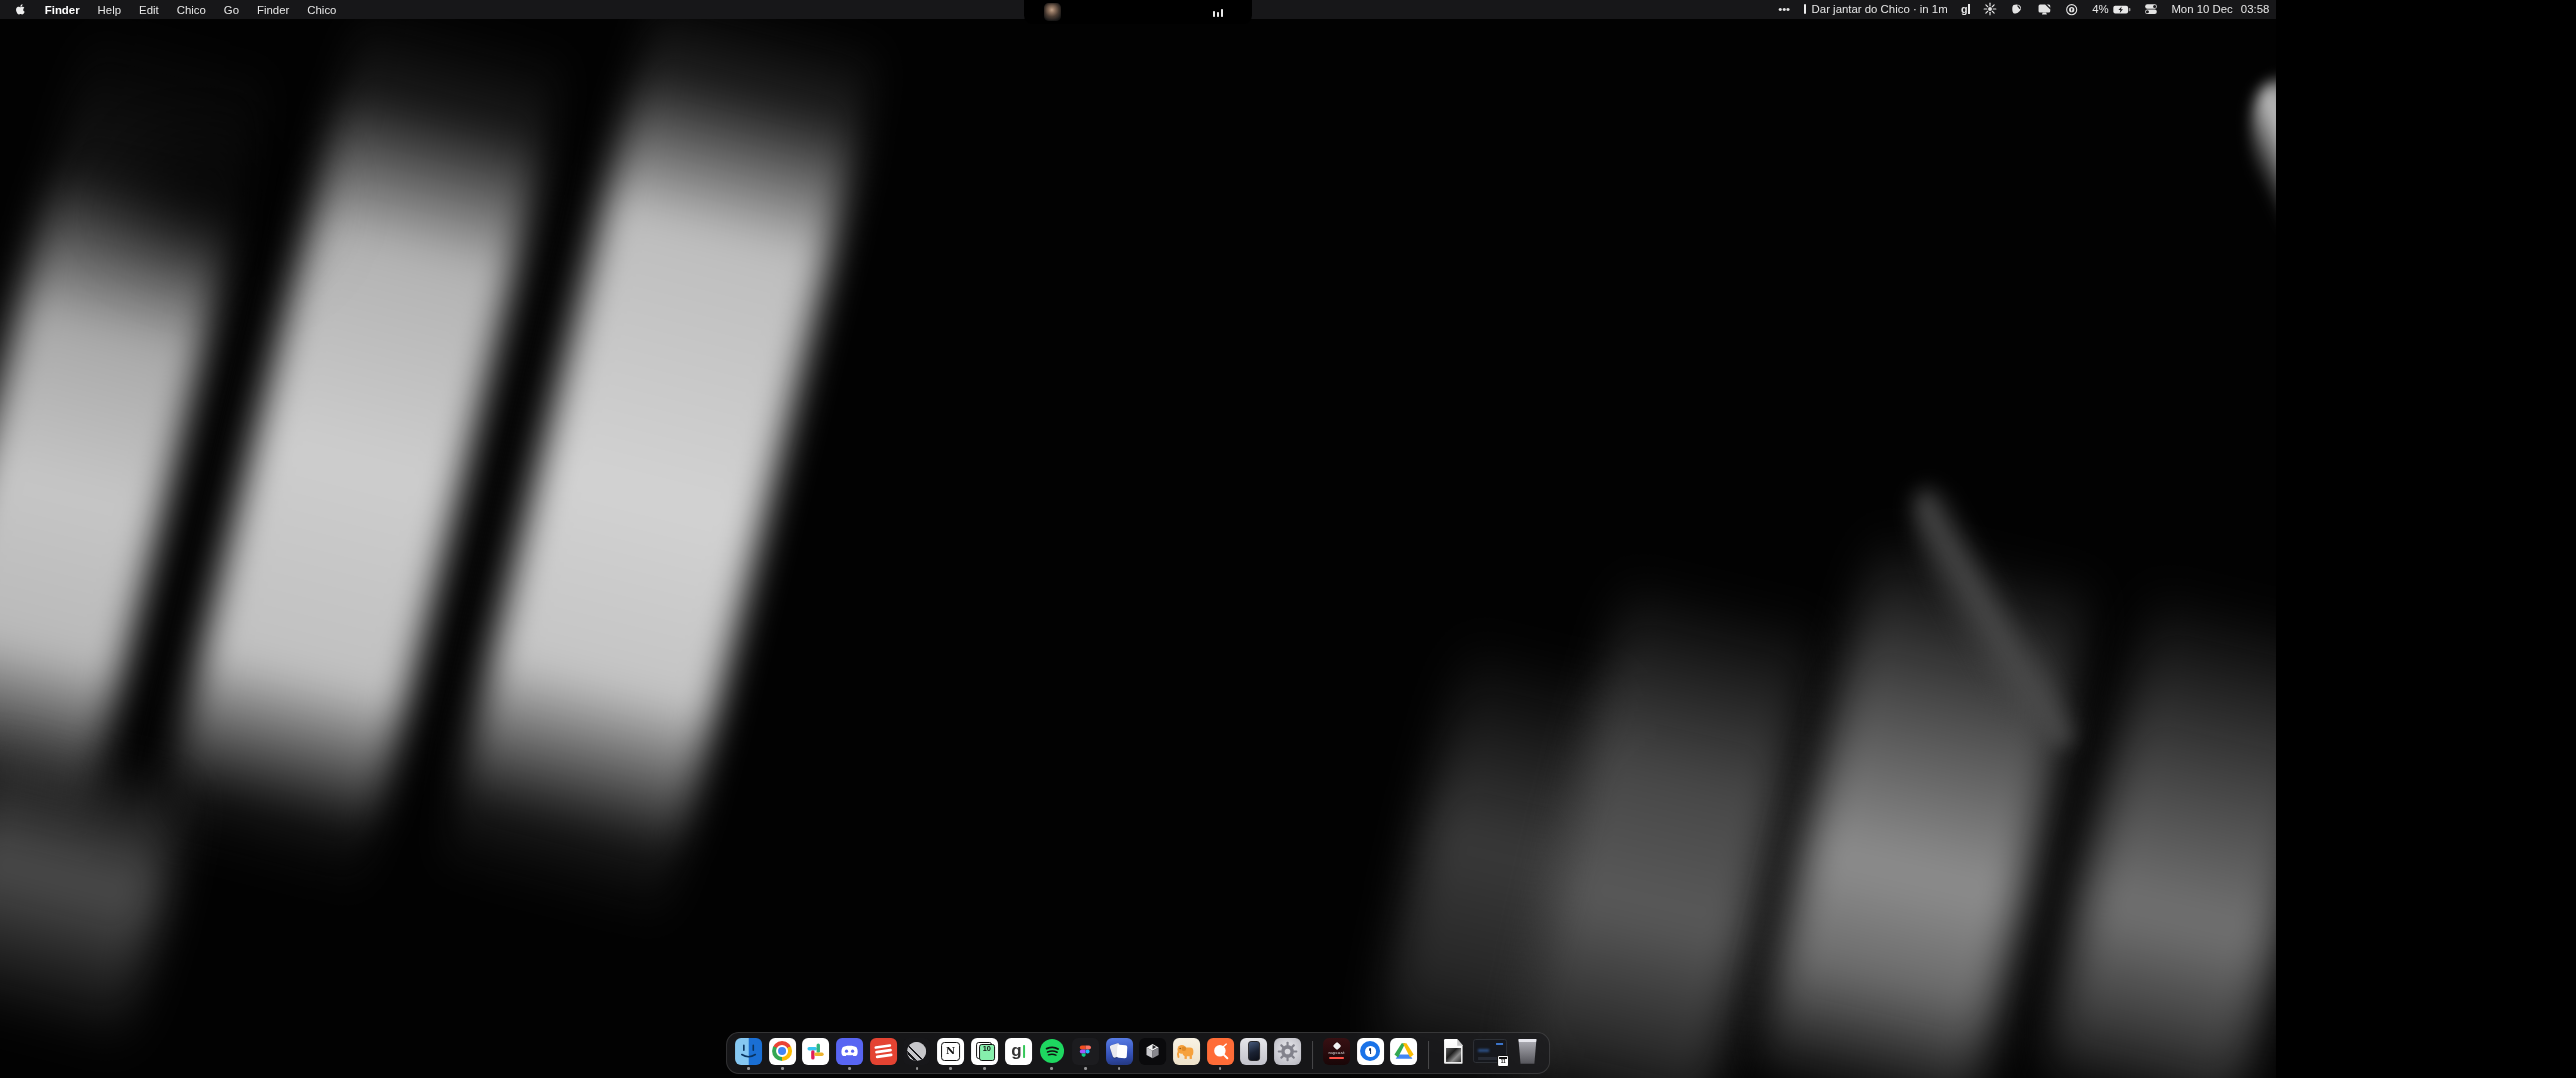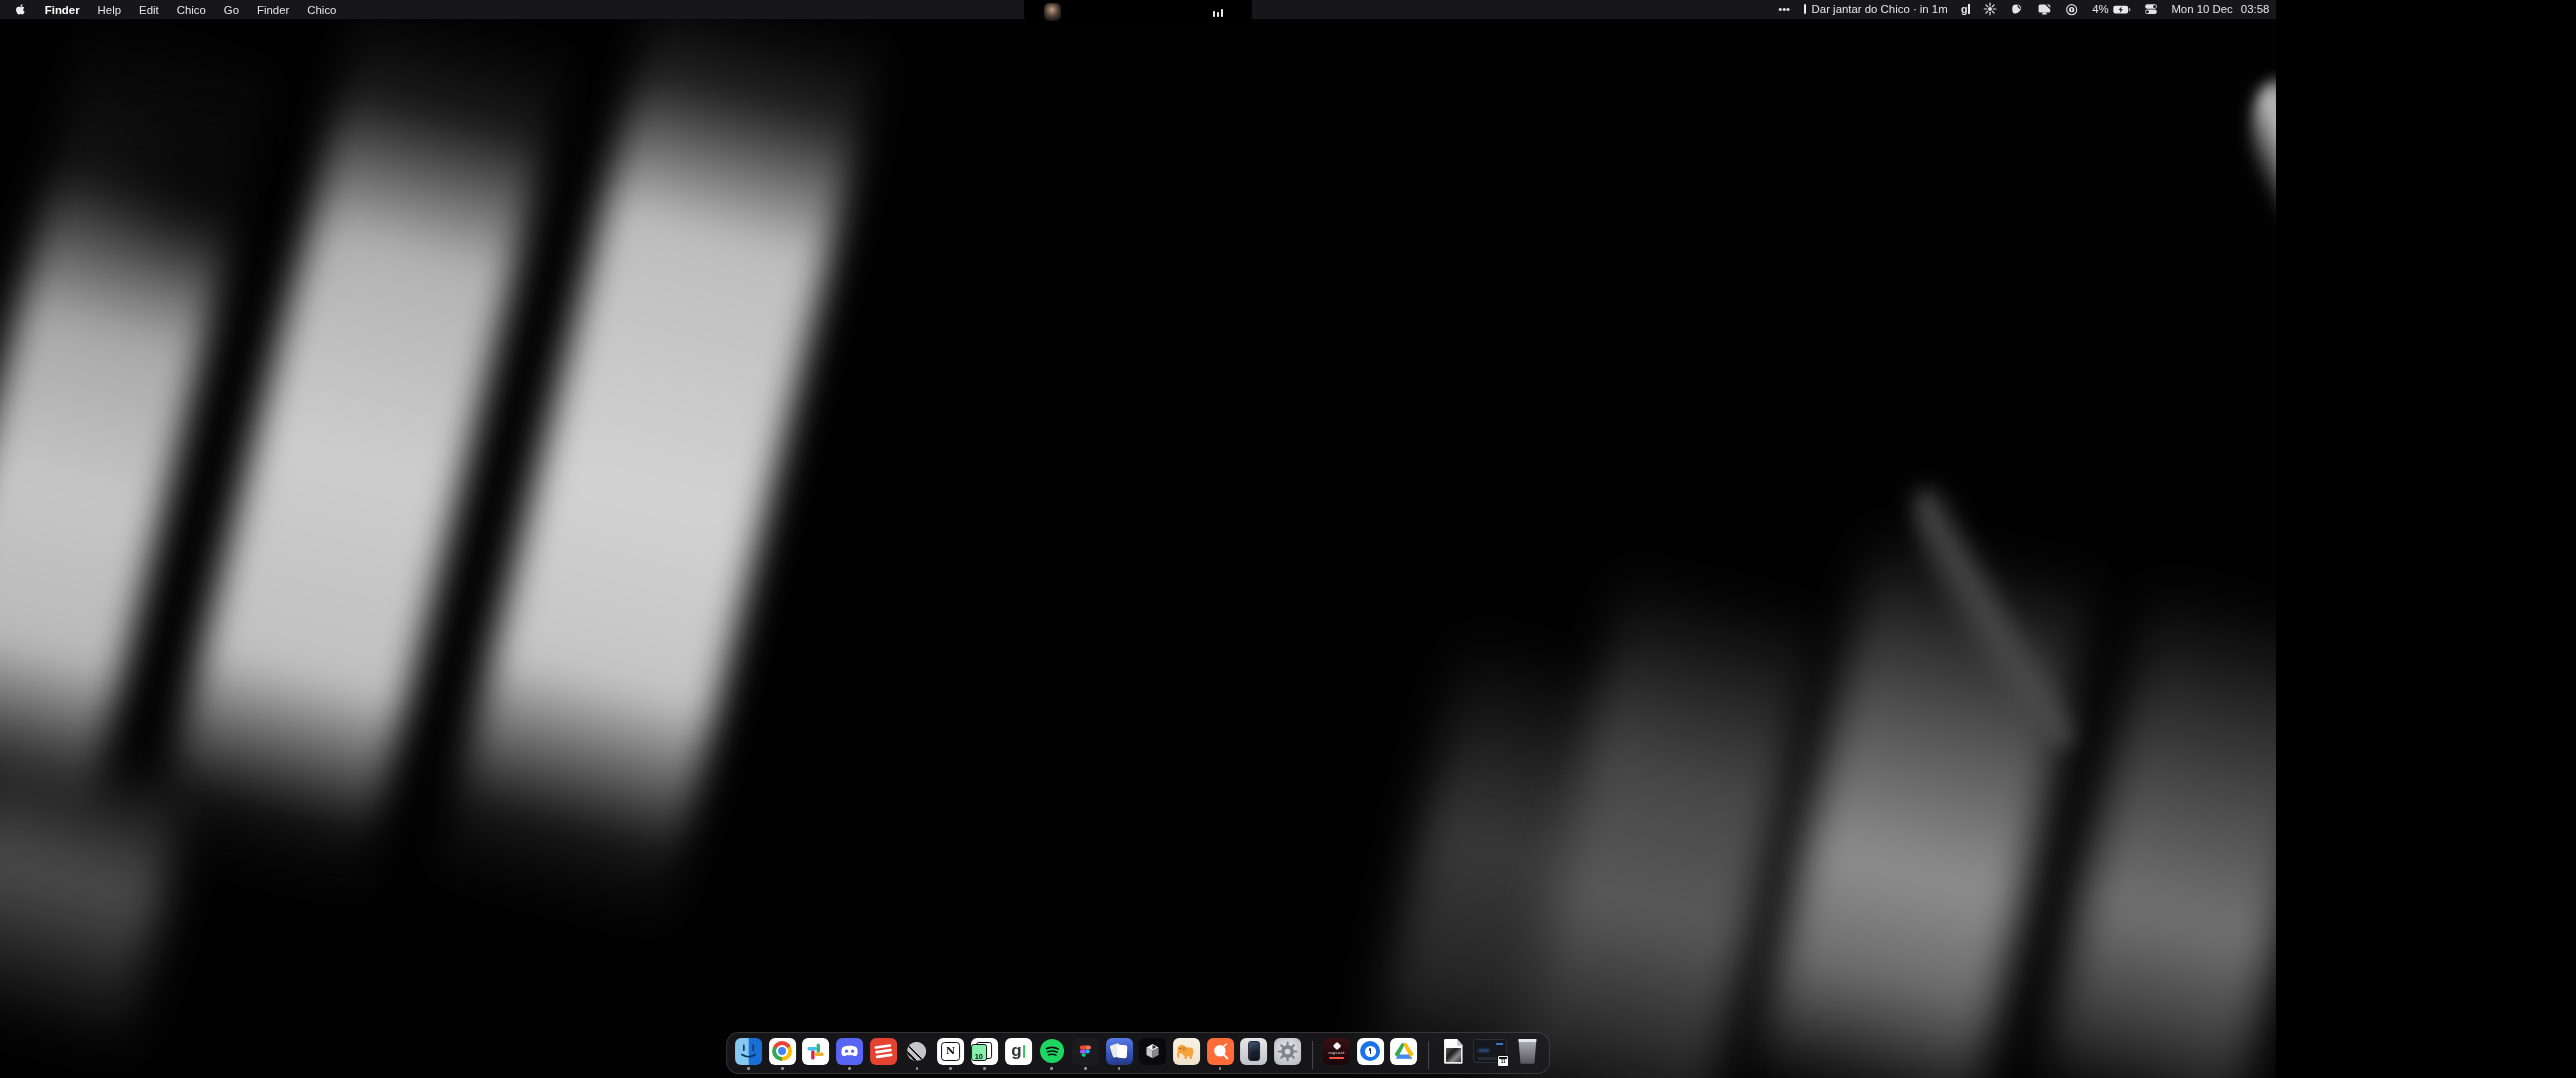--- a/index.html
+++ b/index.html
@@ -84,22 +84,22 @@
   .lin{background:#17171a;}
   .lin .lo{position:relative;width:19px;height:19px;border-radius:50%;background:#c6c6ca;overflow:hidden;}
   .lin .ls{position:absolute;inset:0;background:repeating-linear-gradient(45deg,#17171a 0 1.7px,transparent 1.7px 5.4px);}
   .lin .lc{position:absolute;inset:0;background:linear-gradient(45deg,transparent 48%,#c6c6ca 48%);}
   .ntn{background:#fff;}
   .ntn .nsq{width:17px;height:17px;background:#fff;border:1.6px solid #101010;border-radius:3.4px;
     display:flex;align-items:center;justify-content:center;}
   .ntn .ng{font-family:"DejaVu Serif",serif;font-weight:bold;font-size:10px;color:#101010;line-height:1;}
   .ncal{background:#fff;}
   .ncal .cb{position:absolute;left:4.7px;top:4px;width:14px;height:15.4px;background:#fff;border:1.3px solid #101010;border-radius:2.7px;}
-  .ncal .cf{position:absolute;left:0;top:6px;width:14px;height:15.4px;background:#86efac;border:1.3px solid #101010;border-radius:2.7px;
-    display:flex;align-items:flex-end;justify-content:center;}
+  .ncal .cf{position:absolute;left:8px;top:6px;width:14px;height:15.4px;background:#86efac;border:1.3px solid #101010;border-radius:2.7px;
+    display:flex;align-items:flex-start;justify-content:center;}
   .ncal .cg{font-weight:bold;font-size:7.4px;color:#101010;line-height:1;}
   .gra{background:#fff;}
   .gra .gg{font-size:17px;font-weight:700;color:#333;line-height:1;margin-top:-2px;}
   .gra .gc{width:2px;height:12.7px;background:#35c759;margin-left:1.3px;border-radius:0.7px;}
   .spo{background:transparent;overflow:visible;}
   .spo .sc{width:24px;height:24px;border-radius:50%;background:#1ed760;display:flex;align-items:center;justify-content:center;}
   .fig{background:#1c1c1f;}
   .blu{background:linear-gradient(175deg,#5a7fe8 0%,#3552b8 60%,#23377e 100%);}
   .blu .c1{position:absolute;left:5.4px;top:6.7px;width:10px;height:12.7px;background:#e9e9ee;border-radius:2px;
     transform:rotate(-18deg);box-shadow:0 0.7px 1.3px rgba(0,0,0,.45);}

